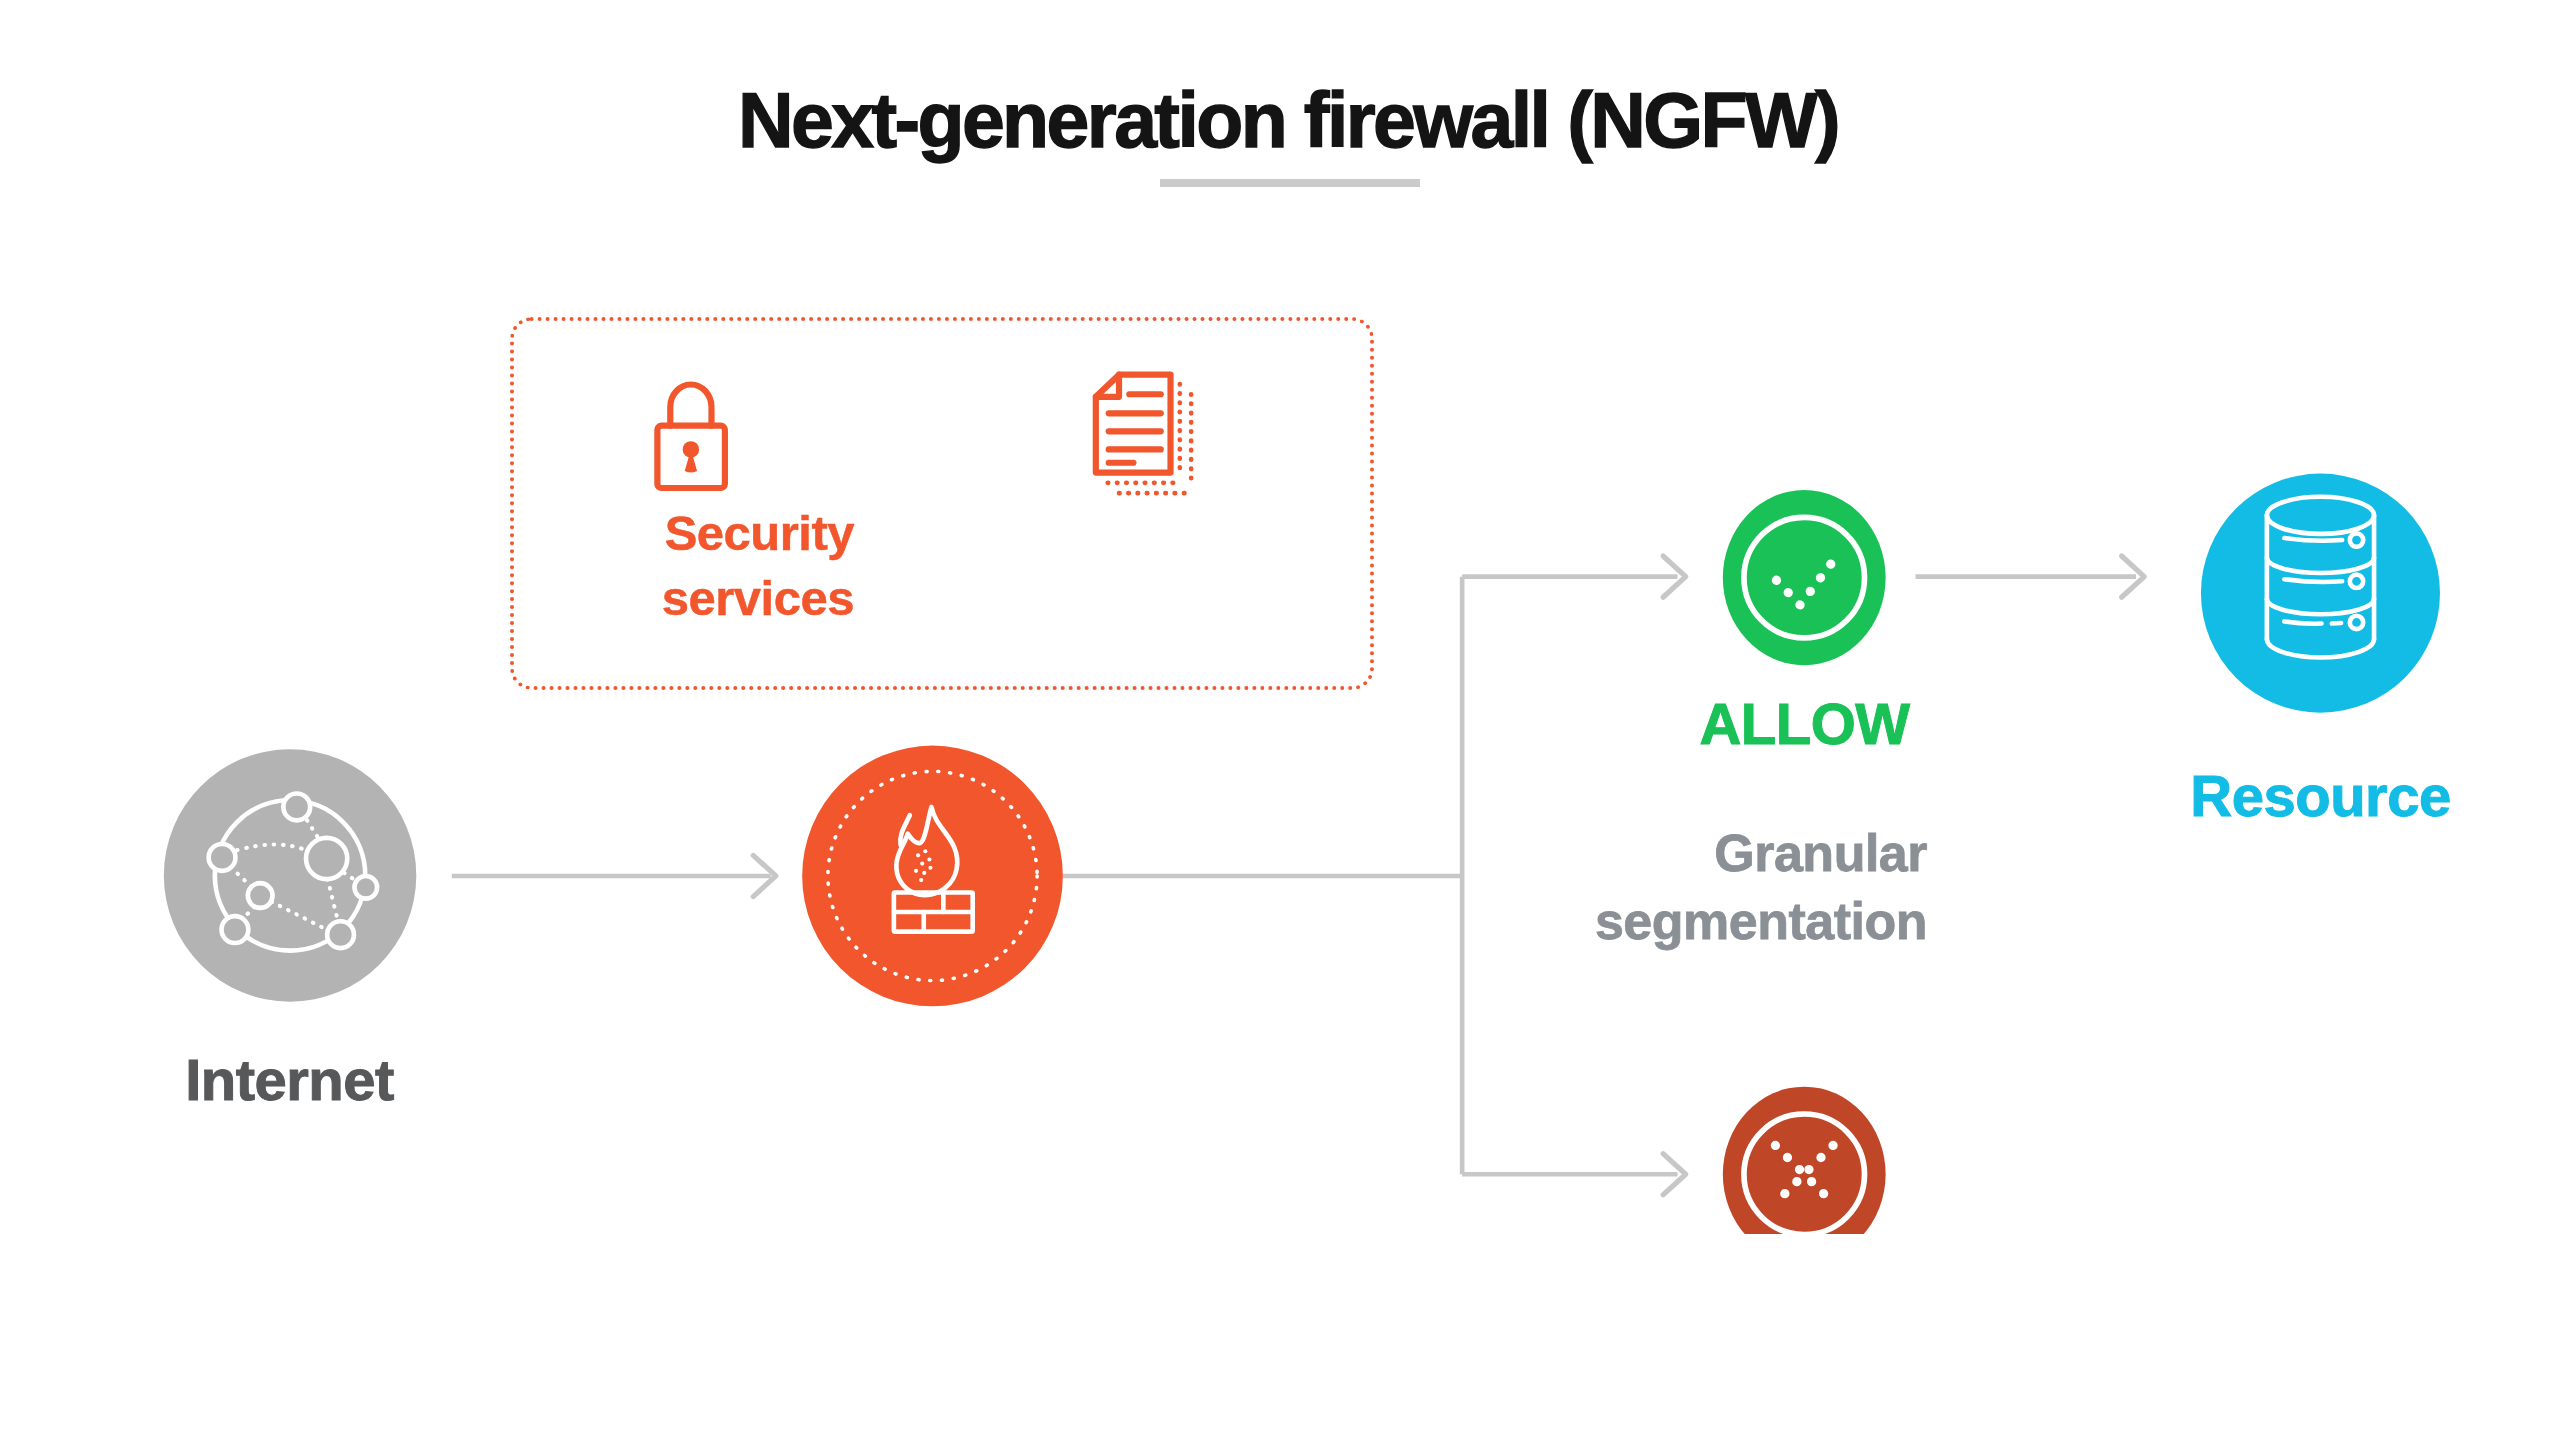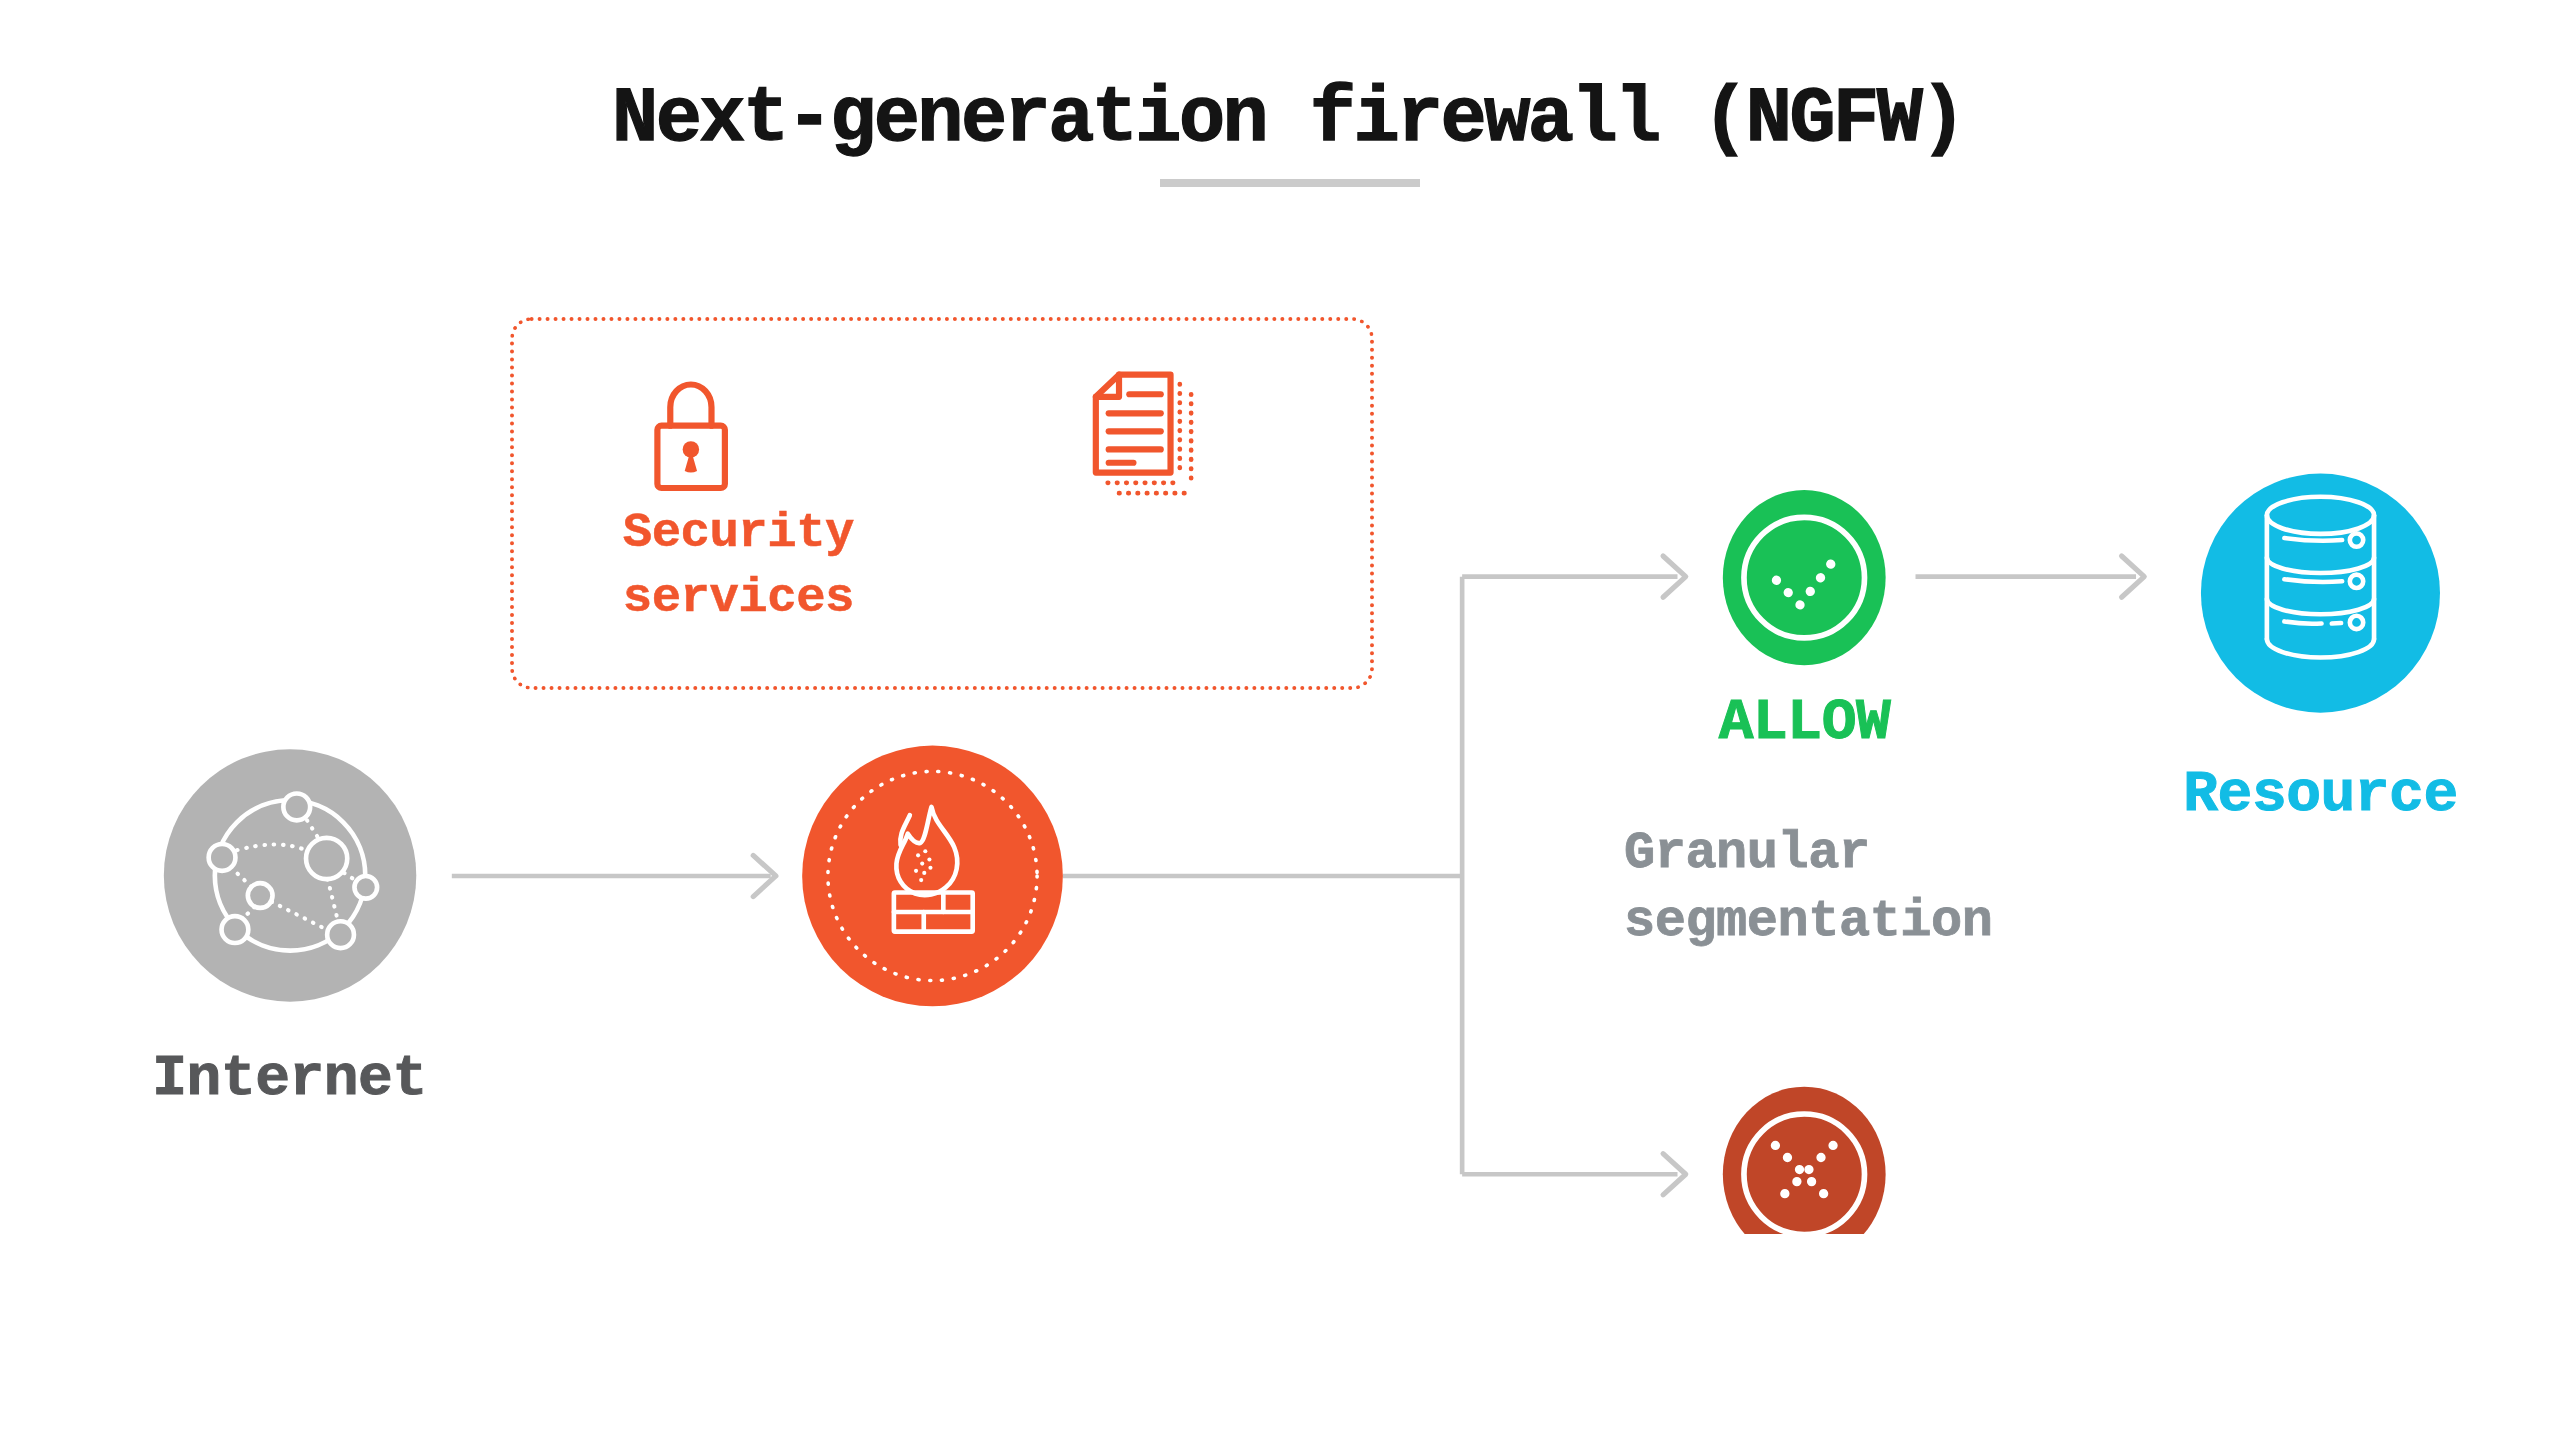--- a/index.html
+++ b/index.html
@@ -1,18 +1,18 @@
 <!DOCTYPE html>
 <html style="--orange: #F1562D; --green: #19C156; --deny_red: #C04628; --blue: #12BCE5; --node_gray: #B3B3B3; --label_dark: #57585A; --label_gray: #8A9095; --arrow_gray: #C7C7C7; --title_black: #141414; --underline_gray: #CBCBCB;font-size:8.2px"><head>
 <meta charset="utf-8">
 <style>
   html,body{margin:0;padding:0;background:#fff;}
   #canvas{
     position:relative;width:2576px;height:1234px;background:#fff;overflow:hidden;
-    font-family:Liberation Mono, monospace;
+    font-family:Liberation Sans, sans-serif;
   }
   .abs{position:absolute;}
   #page-title{
     left:0;top:76px;width:2576px;text-align:center;
     font-size:77px;font-weight:700;letter-spacing:-2.6px;color:var(--title_black);
     -webkit-text-stroke:1.3px var(--title_black);
   }
   #title-underline{left:1160px;top:179px;width:260px;height:8.2px;background:var(--underline_gray);}
   #ngfw-box{
     left:510px;top:317px;width:864px;height:373px;box-sizing:border-box;
@@ -26,21 +26,21 @@
   #label-security{left:531px;}
   #label-logging{left:984px;}
   .node-label{
     text-align:center;font-size:58px;font-weight:700;letter-spacing:-0.5px;margin-top:16px;
   }
   #label-internet{left:135px;top:1030px;width:309px;color:var(--label_dark);-webkit-text-stroke:1px var(--label_dark);}
   #label-allow{left:1650px;top:674px;width:309px;color:var(--green);-webkit-text-stroke:1px var(--green);}
   #label-deny{left:1650px;top:1268px;width:309px;color:var(--deny_red);-webkit-text-stroke:1px var(--deny_red);}
   #label-resource{left:2140px;top:746px;width:361px;color:var(--blue);-webkit-text-stroke:1px var(--blue);}
   #label-granular{
-    left:1624px;top:820px;width:402px;text-align:left;
+    left:1525px;top:820px;width:402px;text-align:right;
     font-size:52px;font-weight:700;line-height:1.3;letter-spacing:-0.5px;
     color:var(--label_gray);-webkit-text-stroke:0.8px var(--label_gray);
   }
   #diagram{left:0;top:0;pointer-events:none;}
   
   .conn{stroke:var(--arrow_gray);stroke-width:9;fill:none;}
   .chev{stroke:var(--arrow_gray);stroke-width:10;fill:none;stroke-linecap:round;stroke-linejoin:round;}
   .fill-gray{fill:var(--node_gray);}
   .fill-orange{fill:var(--orange);}
   .fill-green{fill:var(--green);}

